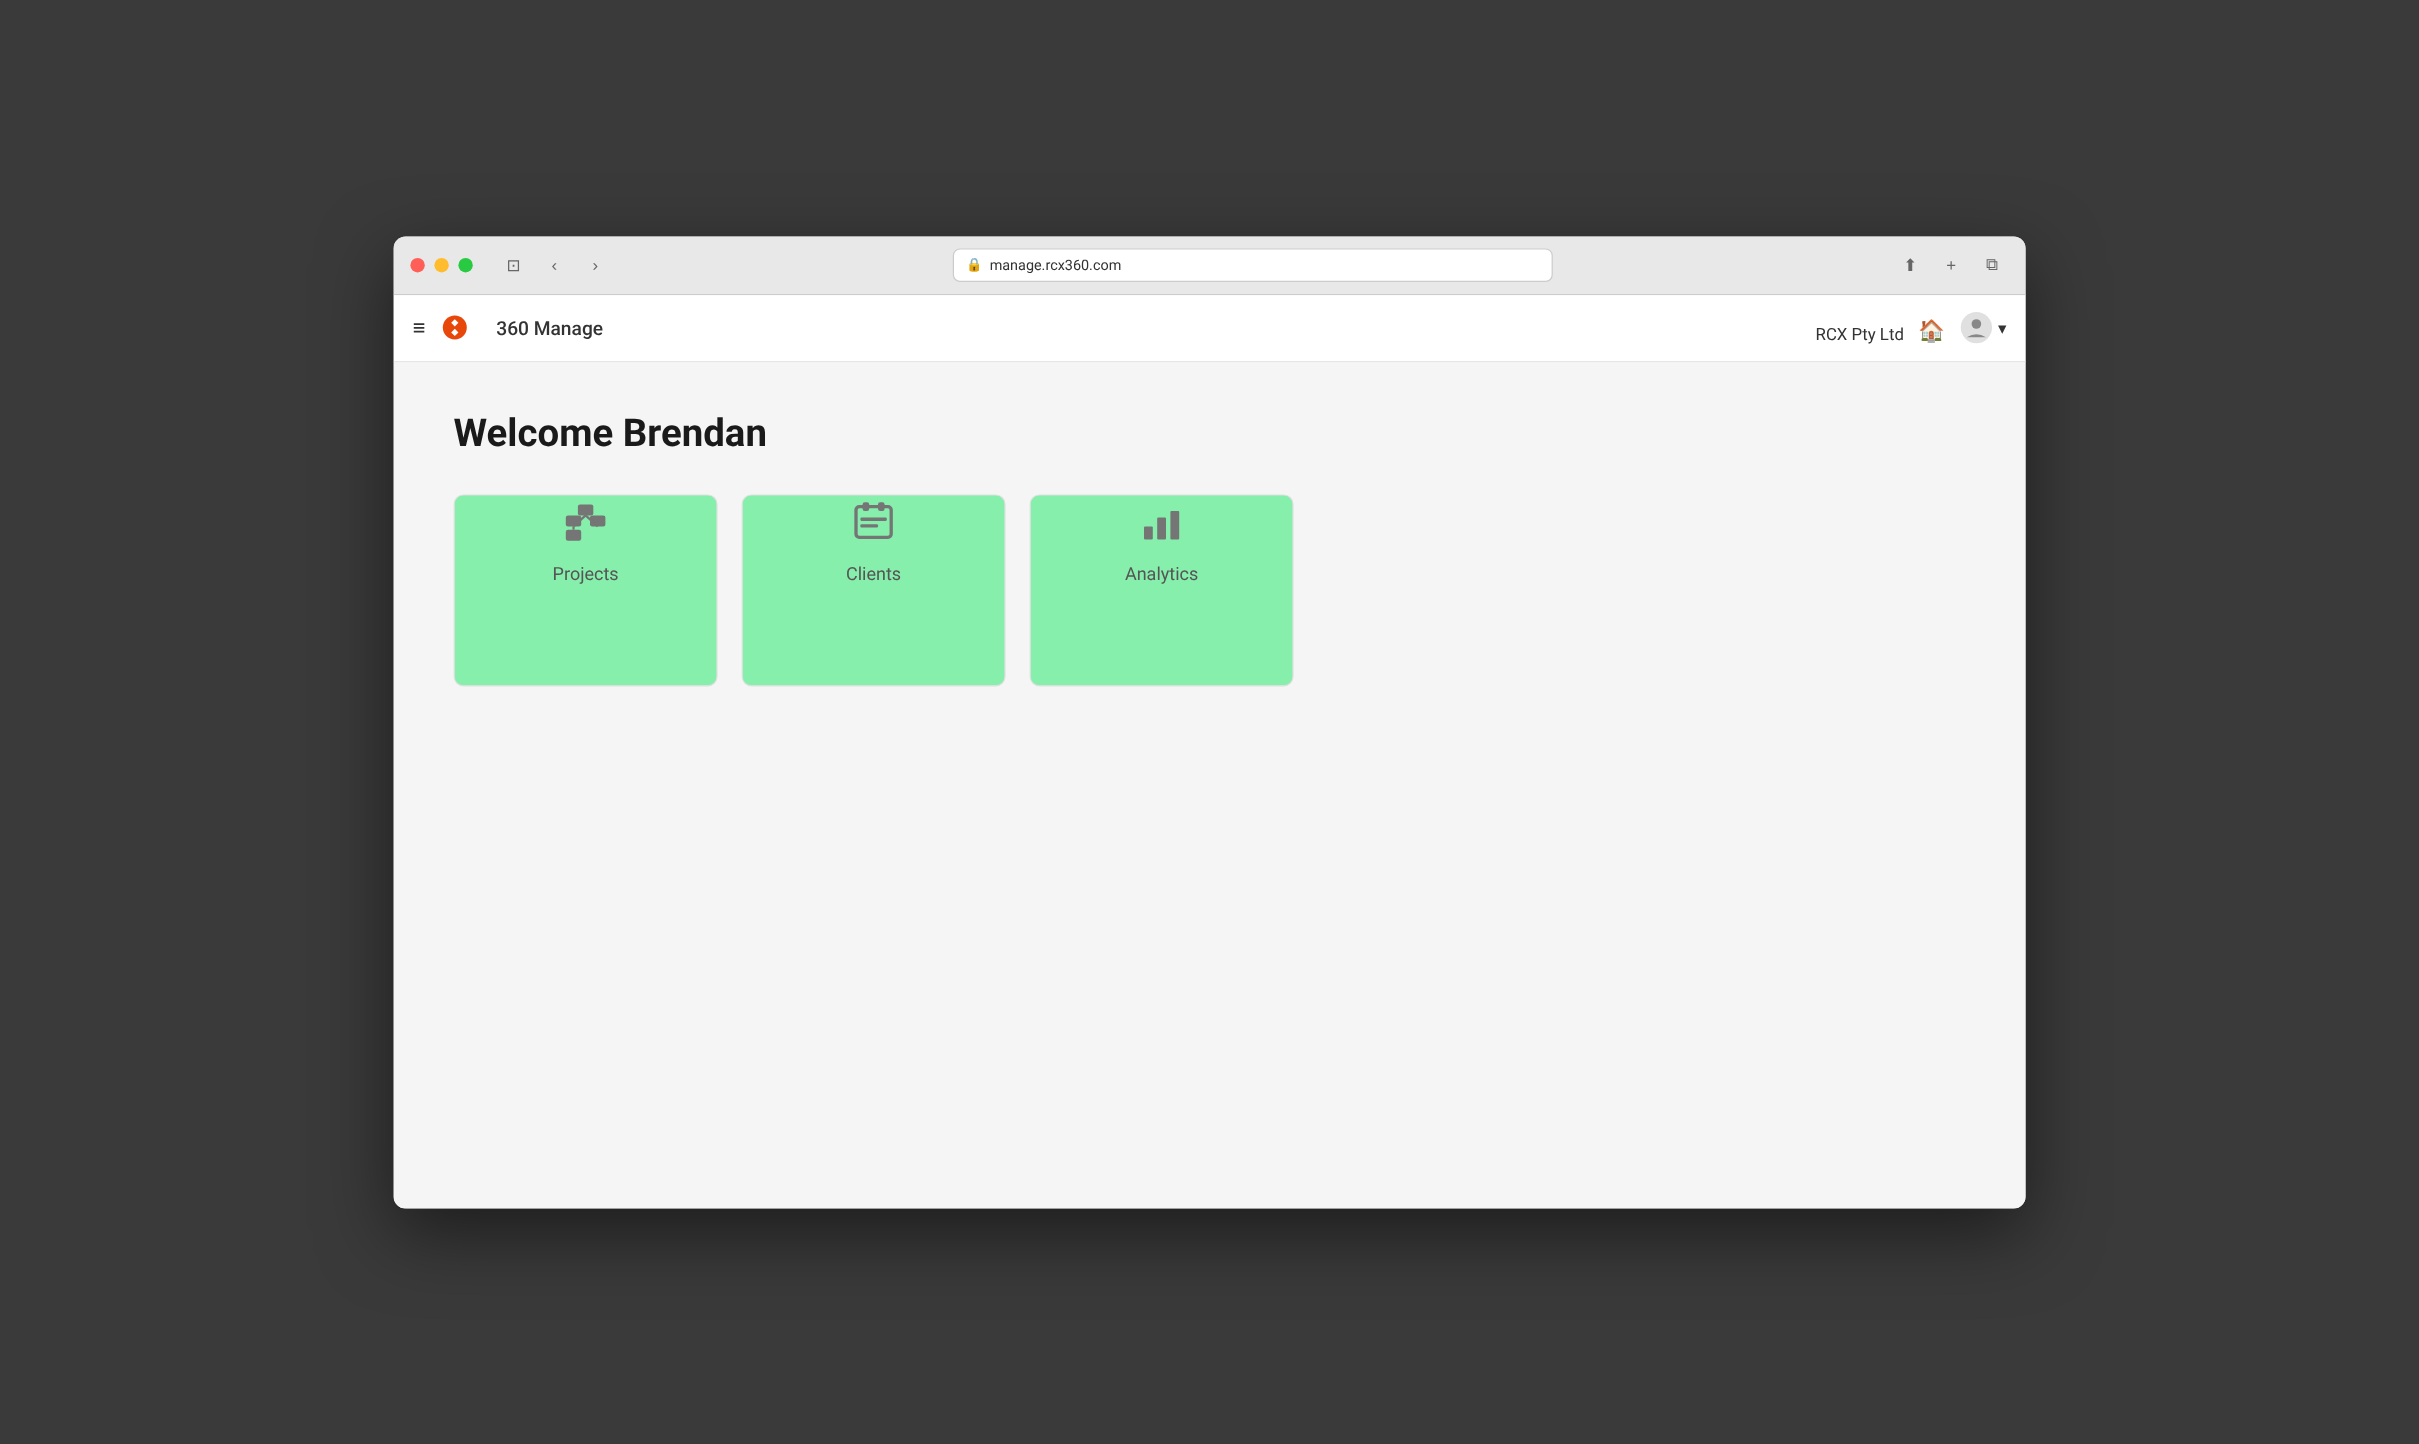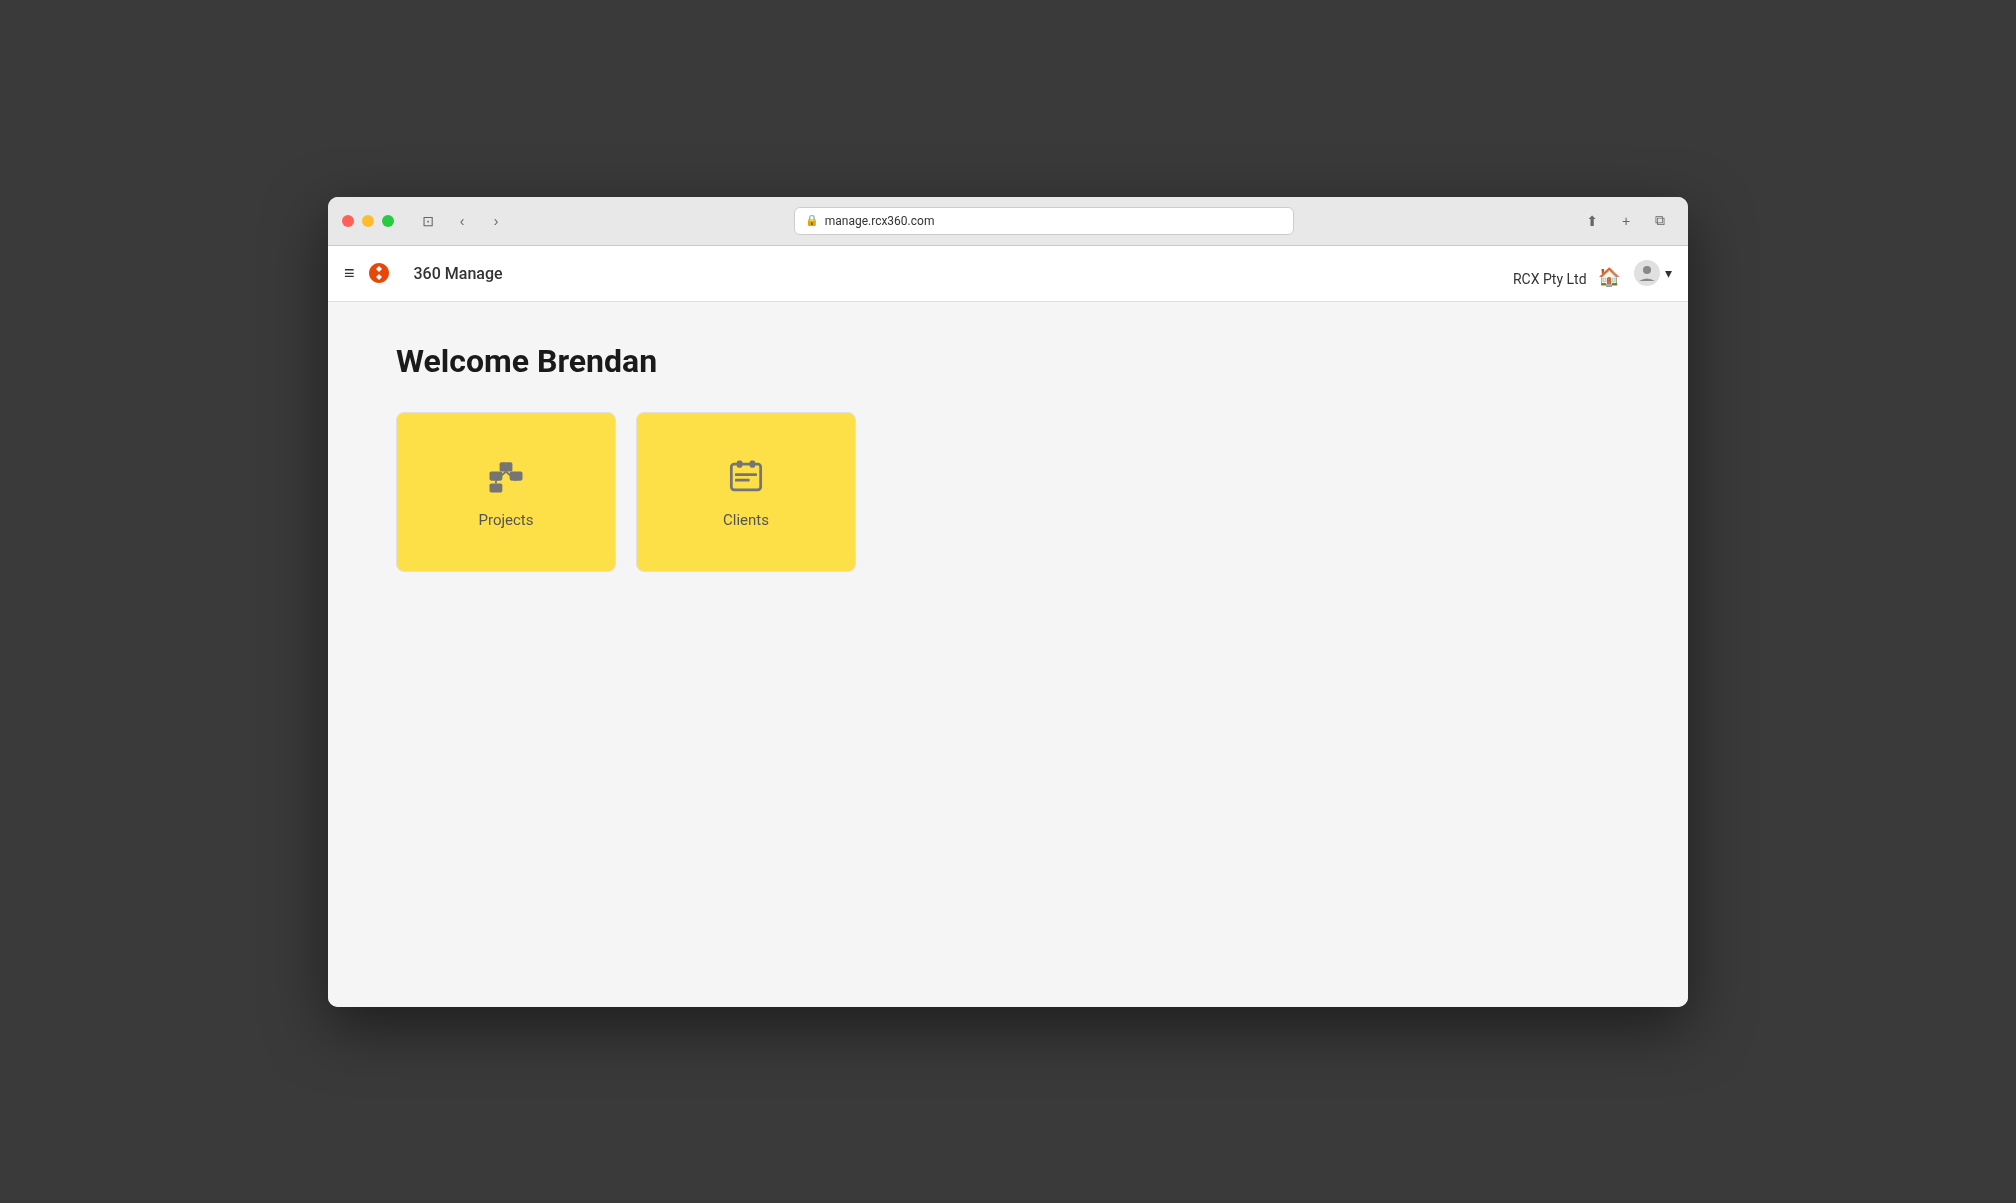--- a/index.html
+++ b/index.html
@@ -159,48 +159,47 @@
       align-items: center;
       gap: 4px;
       cursor: pointer;
       font-size: 14px;
       color: #333;
     }
 
     
     .main-content {
       flex: 1;
-      padding: 40px 68px;
+      padding: 40px 50px;
       background: #f5f5f5;
       overflow-y: auto;
     }
 
     .page-title {
       font-size: 32px;
       font-weight: 700;
       color: #1a1a1a;
       margin-bottom: 32px;
     }
 
     .cards-grid {
       display: grid;
       grid-template-columns: repeat(4, 220px);
       gap: 20px;
     }
 
     .card {
-      background: #fde047;
+      background: #86efac;
       border: 1px solid #e0e0e0;
       border-radius: 8px;
       width: 220px;
       height: 160px;
       display: flex;
       flex-direction: column;
       align-items: center;
-      justify-content: center;
       cursor: pointer;
       gap: 12px;
       transition: box-shadow 0.2s;
     }
 
     .card-label {
       font-size: 15px;
       color: #555;
       font-weight: 400;
     }
@@ -299,17 +298,25 @@
           <rect x="28" y="6" width="6" height="8" rx="2" fill="#757575"></rect>
           <rect x="12" y="20" width="24" height="3" rx="1" fill="#757575"></rect>
           <rect x="12" y="26" width="16" height="3" rx="1" fill="#757575"></rect>
         </svg>
         <span class="card-label">Clients</span>
       </div>
 
 
 
 
+      <div class="card">
+        <svg class="icon-svg" viewBox="0 0 48 48">
+          <rect x="8" y="28" width="8" height="12" rx="1" fill="#757575"></rect>
+          <rect x="20" y="20" width="8" height="20" rx="1" fill="#757575"></rect>
+          <rect x="32" y="14" width="8" height="26" rx="1" fill="#757575"></rect>
+        </svg>
+        <span class="card-label">Analytics</span>
+      </div>
 
     </div>
   </div>
 
 </div>
 
 </body></html>

